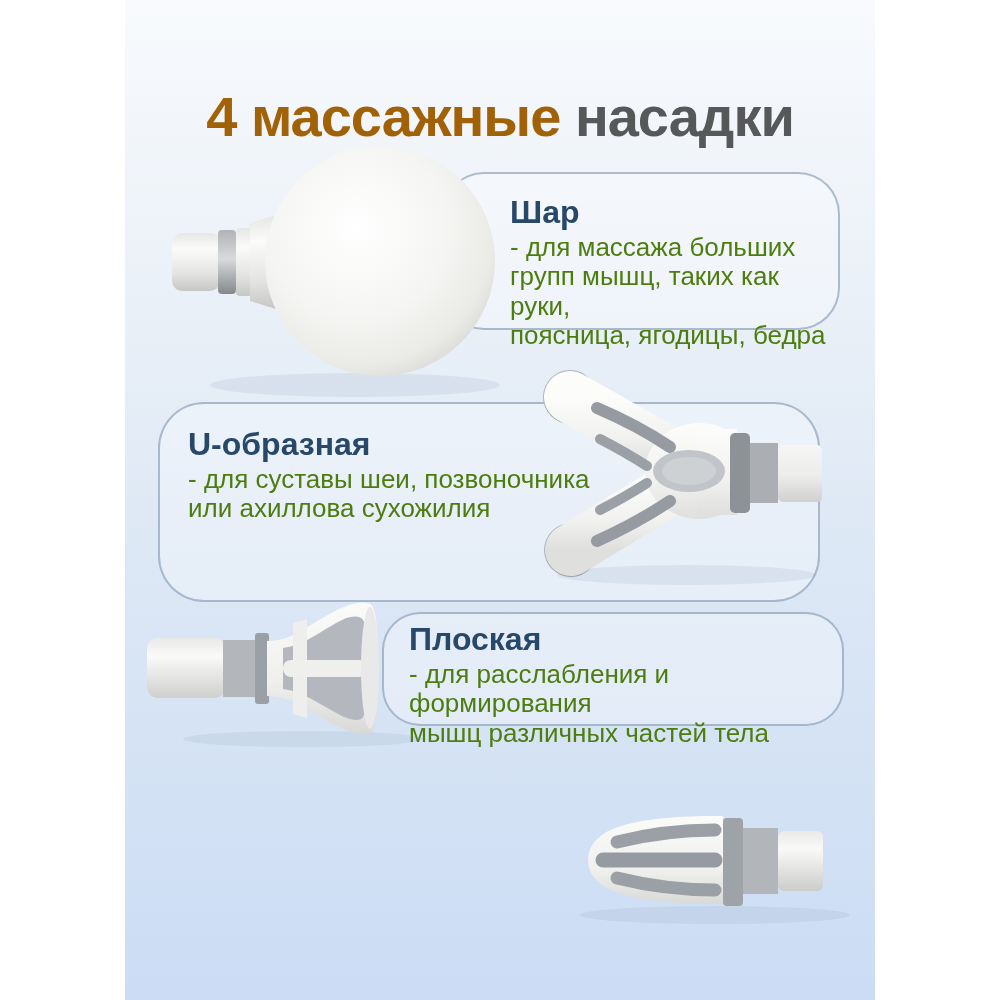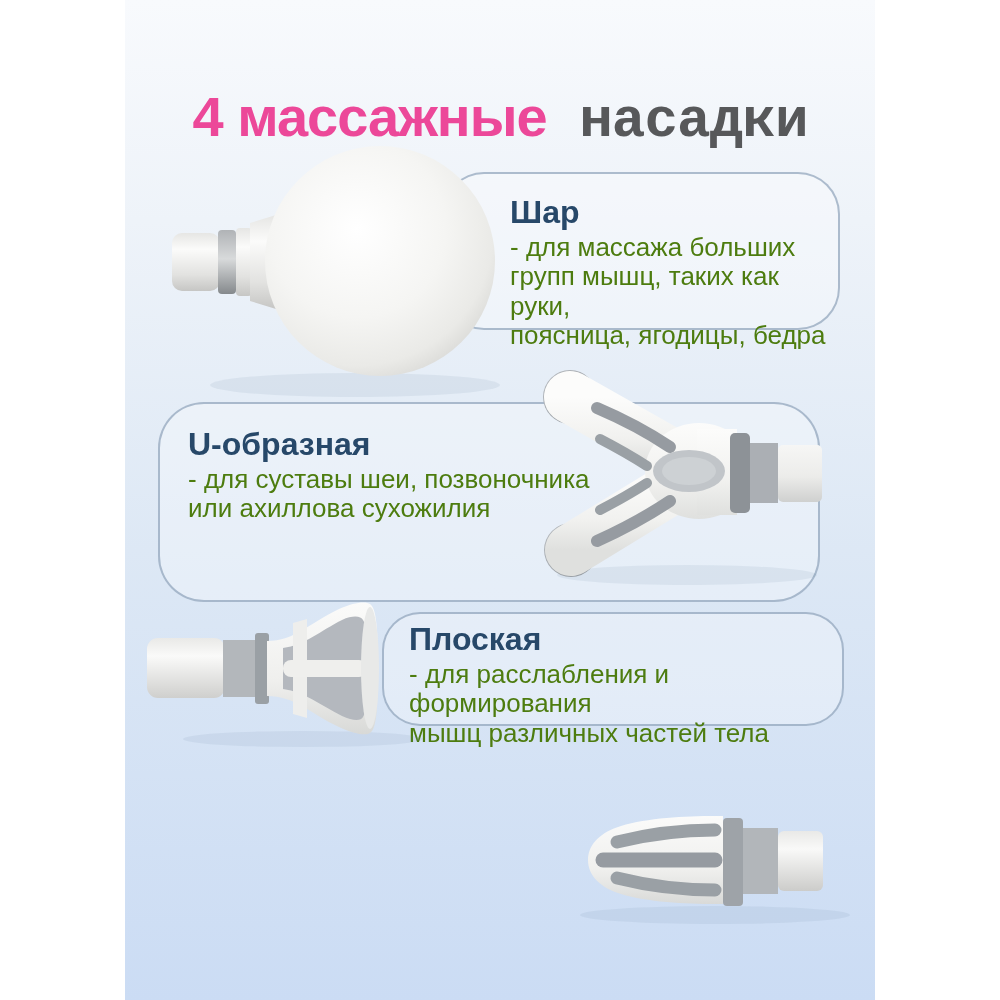--- a/index.html
+++ b/index.html
@@ -9,22 +9,22 @@
   }
   .artwork{
     position:absolute;left:125px;top:0;width:750px;height:1000px;
     background:linear-gradient(180deg,#f8fafd 0%,#eef3f9 22%,#dde8f5 55%,#cbdcf4 100%);
   }
   .page-title{
     position:absolute;left:125px;top:50px;width:750px;text-align:center;
     font-size:56px;font-weight:700;letter-spacing:-1px;line-height:1.05;
     white-space:nowrap;
   }
-  .title-accent{color:#ec4899;}
-  .title-muted{color:#57585a;font-family:Liberation Mono, monospace;}
+  .title-accent{color:#a16207;}
+  .title-muted{color:#57585a;}
   .card{
     position:absolute;z-index:1;
     background:rgba(255,255,255,0.30);
     border:2px solid rgba(128,150,176,0.62);
     box-sizing:border-box;
   }
   .card-heading{
     font-size:32px;font-weight:700;color:#274869;line-height:1.15;margin:0;
   }
   .card-desc{

